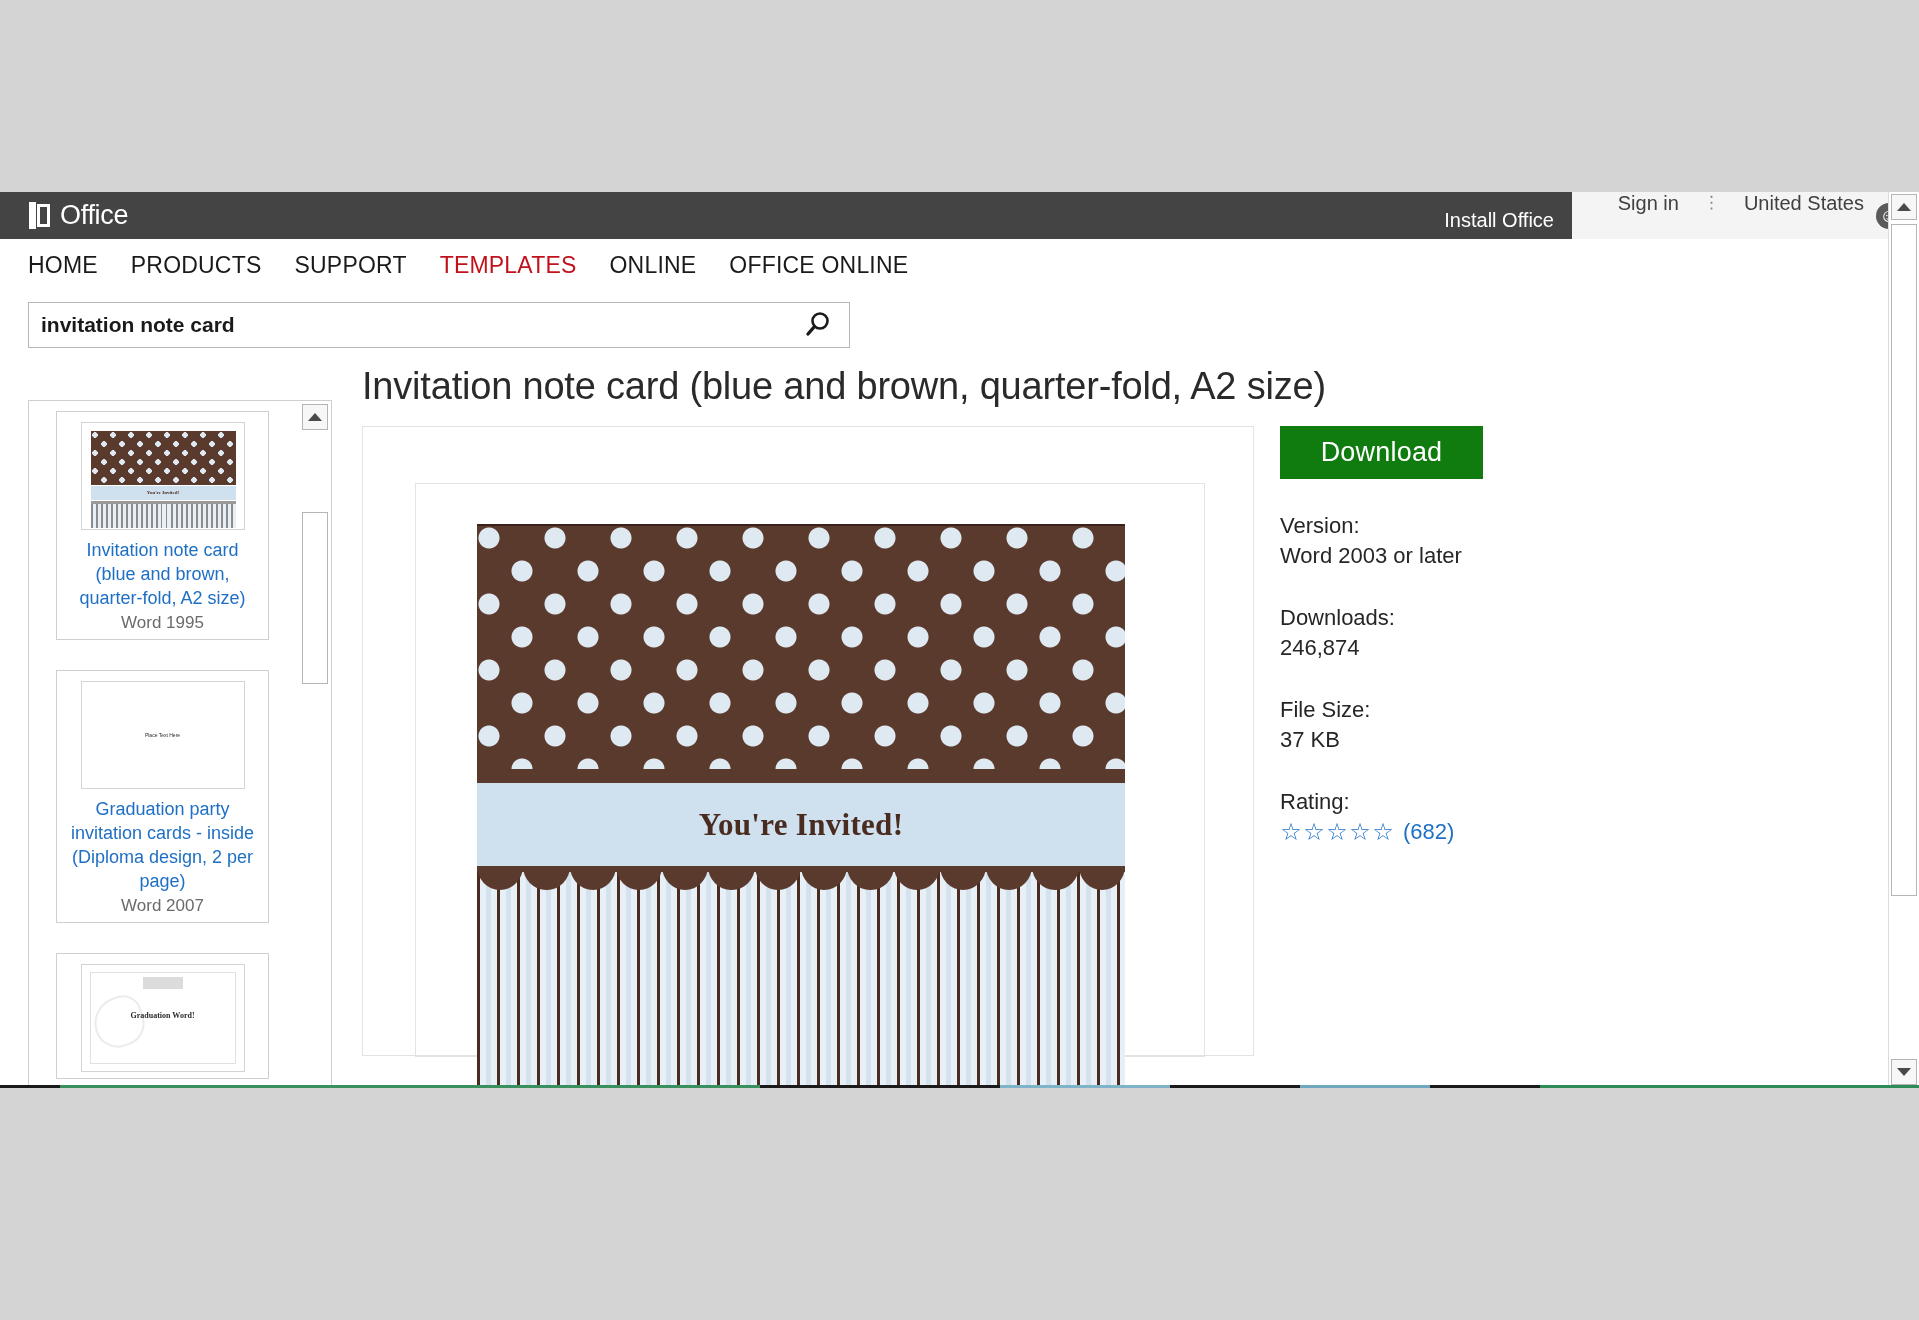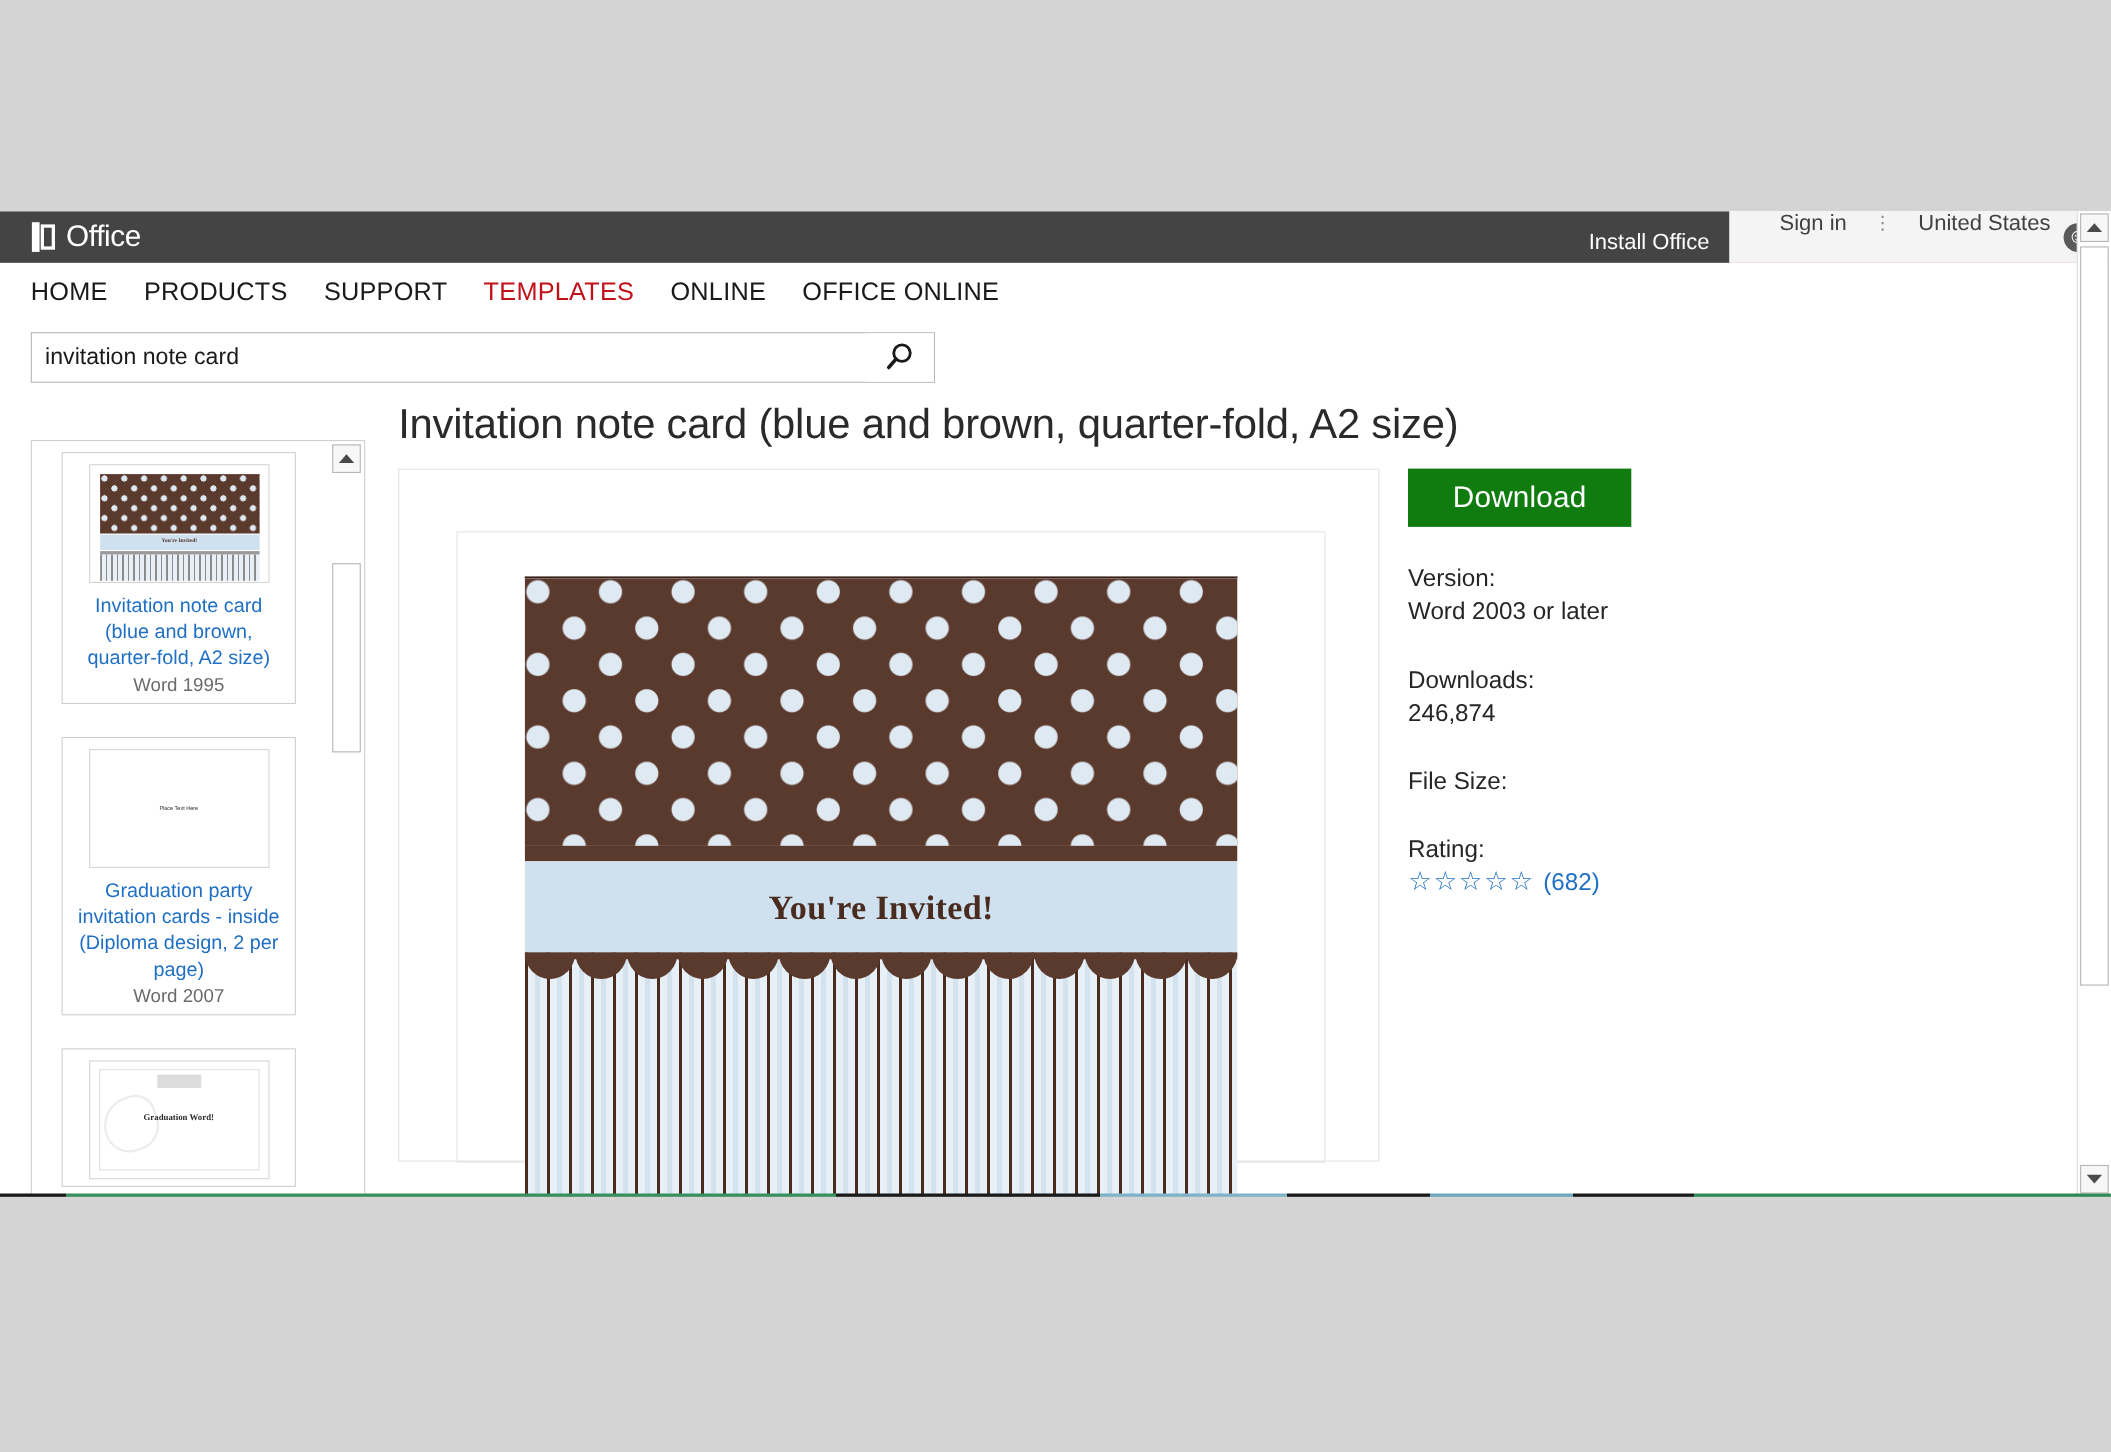--- a/index.html
+++ b/index.html
@@ -154,20 +154,21 @@
   }
   #search-input {
     flex: 1;
     border: none;
     outline: none;
     font-size: 21px;
     color: #1a1a1a;
     padding: 0 12px;
     font-family: "Liberation Sans", sans-serif;
     background: transparent;
+    font-weight: bold;
   }
   #search-button {
     width: 62px; height: 44px;
     border: none;
     background: #ffffff;
     cursor: pointer;
     display: flex;
     align-items: center;
     justify-content: center;
   }
@@ -680,20 +681,21 @@
           <div class="meta-value">Word 2003 or later</div>
         </div>
 
         <div class="meta-group">
           <div class="meta-label">Downloads:</div>
           <div class="meta-value">246,874</div>
         </div>
 
         <div class="meta-group">
           <div class="meta-label">File Size:</div>
+          <div class="meta-value">37 KB</div>
         </div>
 
         <div class="meta-group">
           <div class="meta-label">Rating:</div>
           <div id="rating-row">
             <span id="stars">
                 <span class="star filled">☆</span>
                 <span class="star filled">☆</span>
                 <span class="star filled">☆</span>
                 <span class="star filled">☆</span>

